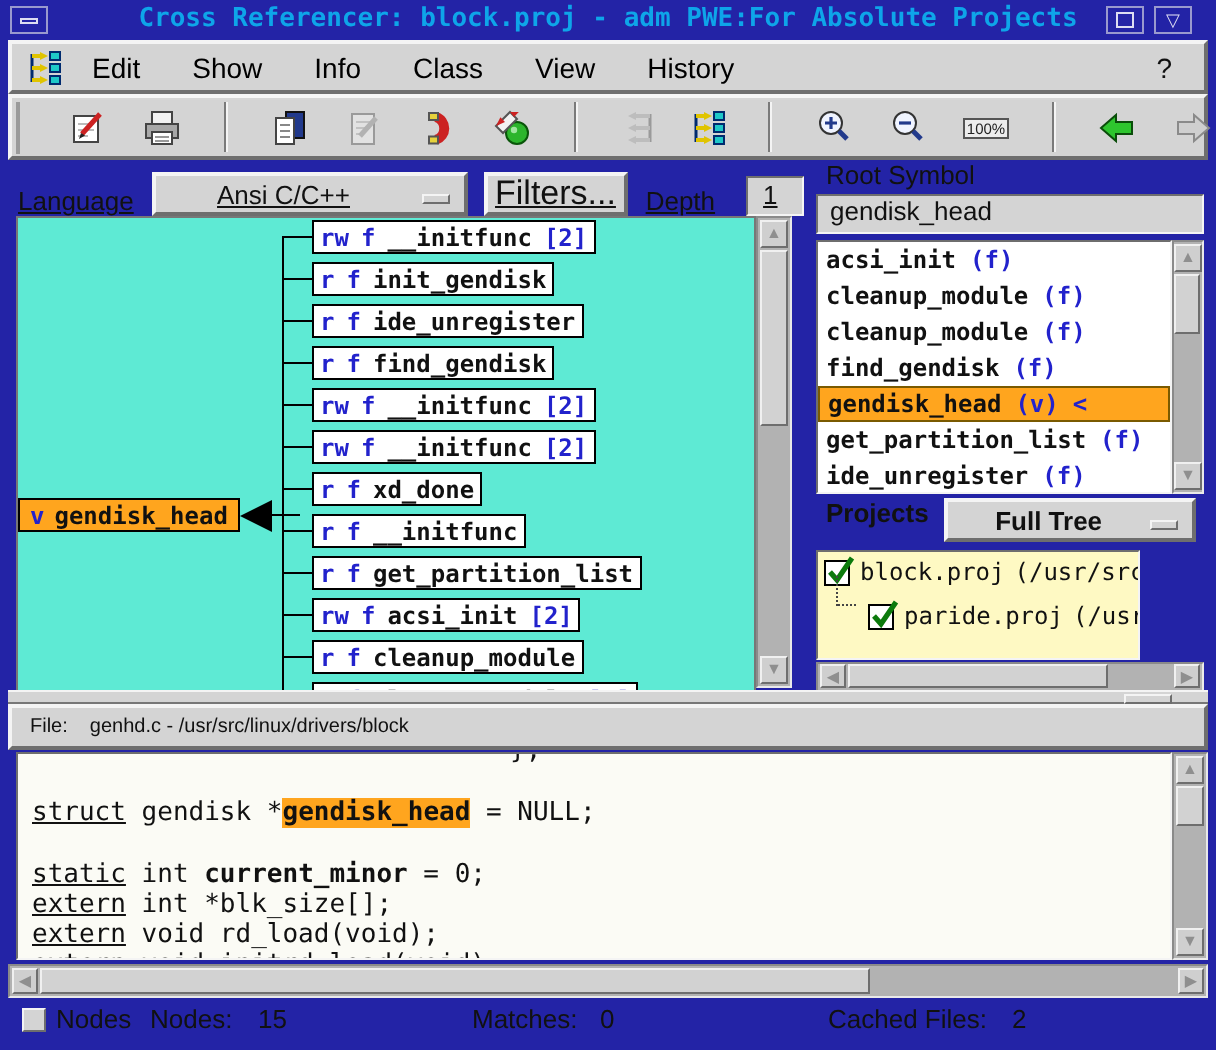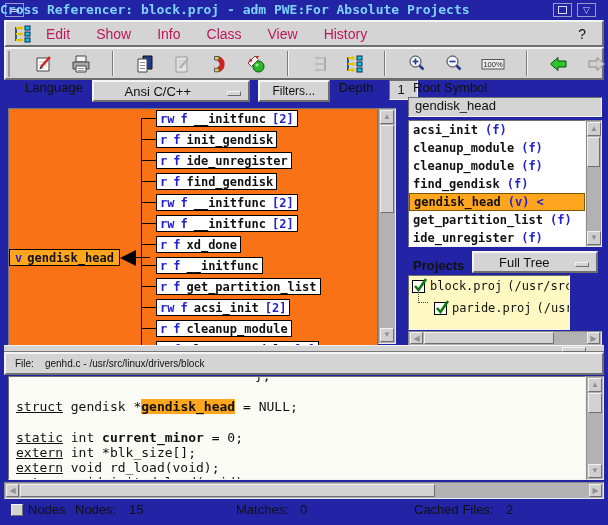--- a/index.html
+++ b/index.html
@@ -7,48 +7,48 @@
   .window{
     position:relative;width:608px;height:525px;background:#2323a6;
     font-family:"Liberation Sans",sans-serif;color:#111;overflow:hidden;
   }
   
   .raised{border:2px solid;border-color:#f4f4f4 #6e6e6e #6e6e6e #f4f4f4;background:#d4d4d4;}
   .sunken1{border:1px solid;border-color:#6e6e6e #f4f4f4 #f4f4f4 #6e6e6e;}
   
   .titlebar{position:absolute;left:0;top:0;width:608px;height:20px;background:#2323a6;}
   .titlebar .title{
-    position:absolute;left:0;right:0;top:0;height:20px;line-height:20px;
-    color:#7dd3fc;font-family:"DejaVu Sans Mono",monospace;font-size:13px;font-weight:bold;white-space:nowrap;}
+    position:absolute;left:0;right:0;top:0;height:20px;line-height:20px;text-align:center;
+    color:#0ea5e9;font-family:"DejaVu Sans Mono",monospace;font-size:13px;font-weight:bold;white-space:nowrap;}
   .tb-btn{position:absolute;top:3px;width:19px;height:14px;background:#2323a6;border:1px solid #9a9ace;}
   .tb-min{left:5px;} .tb-min i{position:absolute;left:4px;top:5px;width:9px;height:3px;border:1px solid #dcdcf2;display:block;}
   .tb-max{left:553px;} .tb-max i{position:absolute;left:4px;top:2px;width:9px;height:8px;border:1px solid #dcdcf2;display:block;}
   .tb-shade{left:577px;color:#dcdcf2;font-size:9px;text-align:center;line-height:13px;}
   
   .menubar{position:absolute;left:4px;top:20px;width:600px;height:27px;display:flex;align-items:center;}
-  .menu-item{padding:0 13px;font-size:14px;color:#be185d;}
+  .menu-item{padding:0 13px;font-size:14px;color:#000000;}
   .menu-help{margin-left:auto;padding-right:16px;font-size:14px;}
   .appicon{width:22px;height:20px;margin-left:5px;}
   
   .toolbar{position:absolute;left:4px;top:47px;width:600px;height:33px;display:flex;align-items:center;gap:13px;}
   .grip{width:9px;height:26px;margin:0 9px 0 2px;background:repeating-linear-gradient(#e8e8e8 0 2px,#8d8d8d 2px 4px);border:1px solid #9a9a9a;}
   .tbtn{width:25px;height:25px;display:flex;align-items:center;justify-content:center;margin:0 1px;}
   .tsep{width:0;height:25px;border-left:1px solid #7a7a7a;border-right:1px solid #f4f4f4;margin:0 6px;}
   .tbtn svg{display:block;}
   
-  .controls{position:absolute;left:16px;top:80px;width:402px;height:28px;display:flex;align-items:flex-start;font-size:13px;}
+  .controls{position:absolute;left:0;top:80px;width:402px;height:28px;display:flex;align-items:flex-end;font-size:13px;text-decoration:underline;}
   .ctl-label{padding:0 9px;}
   .optmenu{position:relative;height:22px;display:flex;align-items:center;justify-content:center;font-size:13px;}
   .optmenu .dash{position:absolute;right:7px;top:9px;width:14px;height:5px;border:1px solid;border-color:#f4f4f4 #6e6e6e #6e6e6e #f4f4f4;background:#d4d4d4;}
   .lang-menu{width:162px;}
-  .btn{height:22px;display:flex;align-items:center;justify-content:center;font-size:12px;}
+  .btn{height:22px;display:flex;align-items:center;justify-content:center;font-size:17px;}
   .filters-btn{width:74px;margin-left:8px;}
   .depth-field{width:30px;height:20px;margin-left:6px;background:#d4d4d4;font-size:13px;padding-left:8px;line-height:17px;}
   
-  .canvas{position:absolute;left:8px;top:108px;width:370px;height:247px;background:#f97316;border:1px solid #777;overflow:hidden;}
+  .canvas{position:absolute;left:8px;top:108px;width:370px;height:247px;background:#5eead4;border:1px solid #777;overflow:hidden;}
   .trunk{position:absolute;left:132px;top:9px;width:1px;height:231px;background:#000;}
   .gnode{position:absolute;left:147px;height:17px;background:#fff;border:1px solid #000;display:flex;align-items:center;gap:6px;
          padding:0 3px;font-family:"DejaVu Sans Mono",monospace;font-size:12px;font-weight:bold;white-space:nowrap;}
   .gnode::before{content:"";position:absolute;left:-16px;top:7px;width:15px;height:1px;background:#000;}
   .gnode .acc,.gnode .kind,.gnode .cnt{color:#2222cc;}
   .gnode span:empty{display:none;}
   .rootrow{position:absolute;left:0;top:140px;height:17px;display:flex;align-items:center;}
   .rootnode{height:17px;background:#ffa51e;border:1px solid #000;display:flex;align-items:center;gap:5px;padding:0 5px;
             font-family:"DejaVu Sans Mono",monospace;font-size:12px;font-weight:bold;white-space:nowrap;}
   .rootnode .pfx{color:#2222cc;}
@@ -61,23 +61,23 @@
   .sb-thumb{position:absolute;background:#d2d2d2;border:1px solid;border-color:#f0f0f0 #6e6e6e #6e6e6e #f0f0f0;}
   
   .rpanel{position:absolute;left:406px;top:79px;width:198px;height:266px;font-size:13px;}
   .rp-label{position:absolute;left:7px;top:1px;}
   .rootsym-field{position:absolute;left:2px;top:18px;width:194px;height:20px;background:#d4d4d4;line-height:16px;padding-left:6px;font-size:13px;}
   .symlist{position:absolute;left:2px;top:41px;width:178px;height:127px;background:#fff;overflow:hidden;}
   .symrow{height:18px;display:flex;align-items:center;gap:7px;padding-left:4px;
           font-family:"DejaVu Sans Mono",monospace;font-size:12px;font-weight:bold;white-space:nowrap;}
   .symrow .typ,.symrow .mark{color:#2222cc;}
   .symrow.selected{background:#ffa51e;border:1px solid #7a5a00;}
-  .proj-row{position:absolute;left:0;top:170px;width:198px;height:24px;display:flex;align-items:flex-end;}
+  .proj-row{position:absolute;left:0;top:170px;width:198px;height:24px;display:flex;align-items:flex-start;}
   .proj-label{font-weight:bold;padding:0 8px 0 7px;}
-  .proj-menu{width:126px;}
+  .proj-menu{width:126px;font-weight:bold;}
   .projtree{position:absolute;left:2px;top:196px;width:162px;height:55px;background:#fef9c3;overflow:hidden;}
   .ptrow{position:absolute;display:flex;align-items:center;gap:5px;font-family:"DejaVu Sans Mono",monospace;font-size:12px;white-space:nowrap;}
   .chk{position:relative;width:13px;height:13px;background:#fff;border:1px solid #000;flex:none;}
   .chk svg{position:absolute;left:0px;top:-4px;overflow:visible;}
   .pt-connector{position:absolute;left:9px;top:12px;width:10px;height:15px;border-left:1px dotted #444;border-bottom:1px dotted #444;}
   
   .sash{position:absolute;left:4px;top:345px;width:600px;height:7px;background:#d4d4d4;border-top:1px solid #f4f4f4;border-bottom:1px solid #777;}
   .sash-grip{position:absolute;left:558px;top:1px;width:24px;height:5px;background:#d4d4d4;border:1px solid;border-color:#f4f4f4 #6e6e6e #6e6e6e #f4f4f4;}
   .filebar{position:absolute;left:4px;top:352px;width:600px;height:23px;display:flex;align-items:center;font-size:10px;}
   .filebar .fl{padding-left:9px;}

